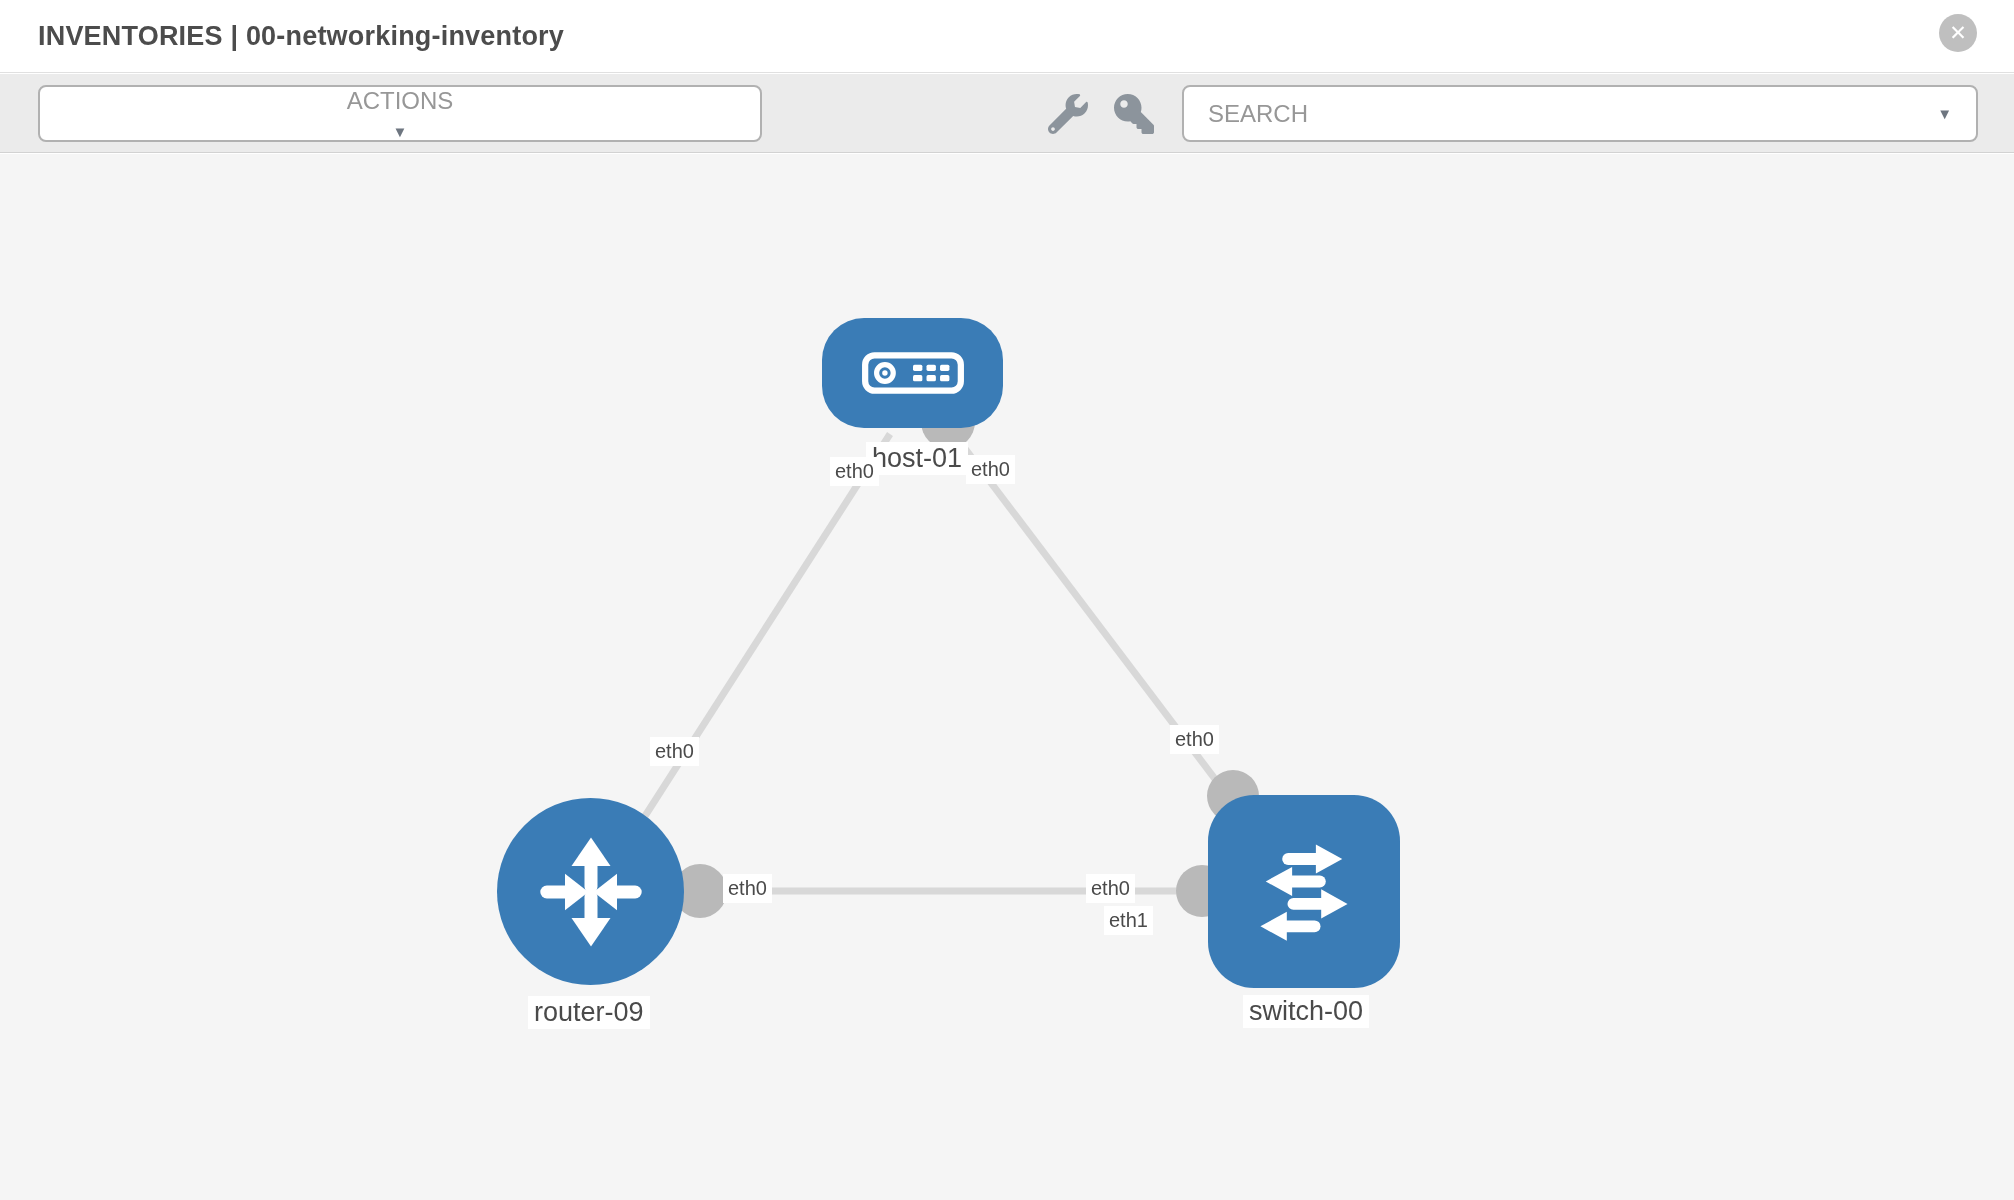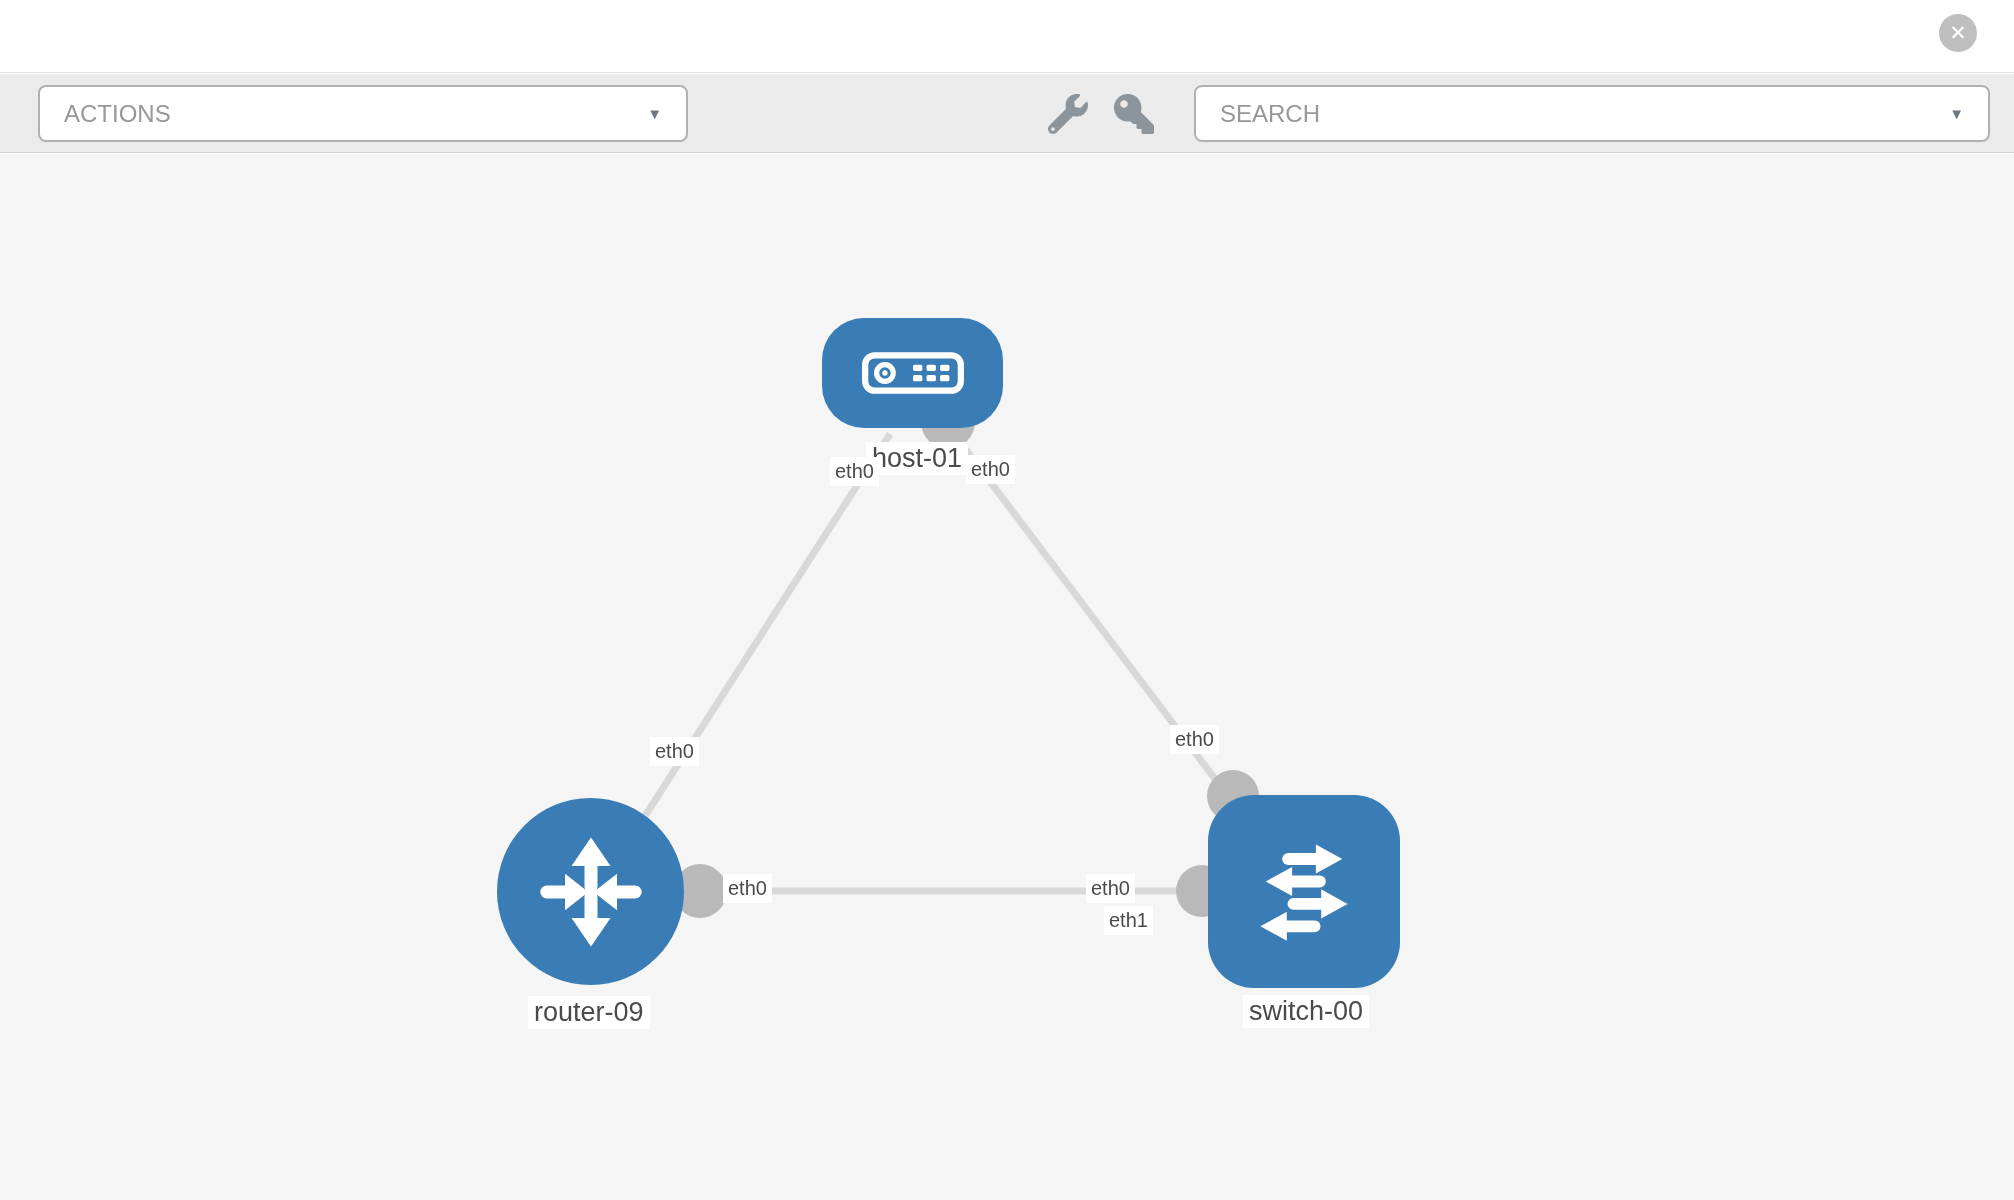--- a/index.html
+++ b/index.html
@@ -40,47 +40,48 @@
 
   .chip { position:absolute; background:#ffffff; color:#4a4a4a; white-space:nowrap;
     z-index:3; }
   .chip-node { font-size:27px; padding:1px 6px; }
   .chip-iface { font-size:20px; padding:3px 5px;text-align:right; }
 </style>
 </head>
 <body>
 
 <div class="app-header">
+  <div class="app-title">INVENTORIES | 00-networking-inventory</div>
   <div class="close-btn">
     <span>✕</span>
   </div>
 </div>
 
 <div class="toolbar">
 
-  <div class="select-box" style="left:38px; width:650px;">
+  <div class="select-box" style="left:38px; width:724px;flex-direction:column;">
     <span class="select-label">ACTIONS</span>
     <span class="select-caret">▼</span>
   </div>
 
   <div class="tb-icon" style="left:1048px;">
     <svg viewBox="0 0 512 512">
         <path fill="#8c949c" d="M507.73 109.1c-2.24-9.03-13.54-12.09-20.12-5.51l-74.36 74.36-67.88-11.31-11.31-67.88 74.36-74.36c6.62-6.62 3.43-17.9-5.66-20.16-47.38-11.74-99.55.91-136.58 37.93-39.64 39.64-50.55 97.1-34.05 147.2L18.74 402.76c-24.99 24.99-24.99 65.51 0 90.5 24.99 24.99 65.51 24.99 90.5 0l213.21-213.21c50.12 16.71 107.47 5.68 147.37-34.22 37.07-37.07 49.7-89.32 37.91-136.73zM64 472c-13.25 0-24-10.75-24-24 0-13.26 10.75-24 24-24s24 10.74 24 24c0 13.25-10.75 24-24 24z"></path>
       </svg>
   </div>
 
   <div class="tb-icon" style="left:1114px;">
     <svg viewBox="0 0 512 512">
         <g transform="translate(512,0) scale(-1,1)">
           <path fill="#8c949c" d="M512 176.001C512 273.203 433.202 352 336 352c-11.22 0-22.19-1.062-32.827-3.069l-24.012 27.014A23.999 23.999 0 0 1 261.223 384H224v40c0 13.255-10.745 24-24 24h-40v40c0 13.255-10.745 24-24 24H24c-13.255 0-24-10.745-24-24v-78.059c0-6.365 2.529-12.47 7.029-16.971l161.802-161.802C163.108 213.814 160 195.271 160 176 160 78.798 238.797.001 335.999 0 433.488-.001 512 78.511 512 176.001zM336 128c0 26.51 21.49 48 48 48s48-21.49 48-48-21.49-48-48-48-48 21.49-48 48z"></path>
         </g>
       </svg>
   </div>
 
-  <div class="select-box" style="left:1182px; width:796px;margin-left:12px;">
+  <div class="select-box" style="left:1182px; width:796px;">
     <span class="select-label">SEARCH</span>
     <span class="select-caret">▼</span>
   </div>
 </div>
 
 <div class="canvas">
 
   <svg class="links-svg" width="2014" height="1046" viewBox="0 0 2014 1046">
     <line x1="890" y1="280" x2="595" y2="740" stroke="#d8d8d8" stroke-width="7"></line>
     <line x1="948" y1="272" x2="1302" y2="740" stroke="#d8d8d8" stroke-width="7"></line>

